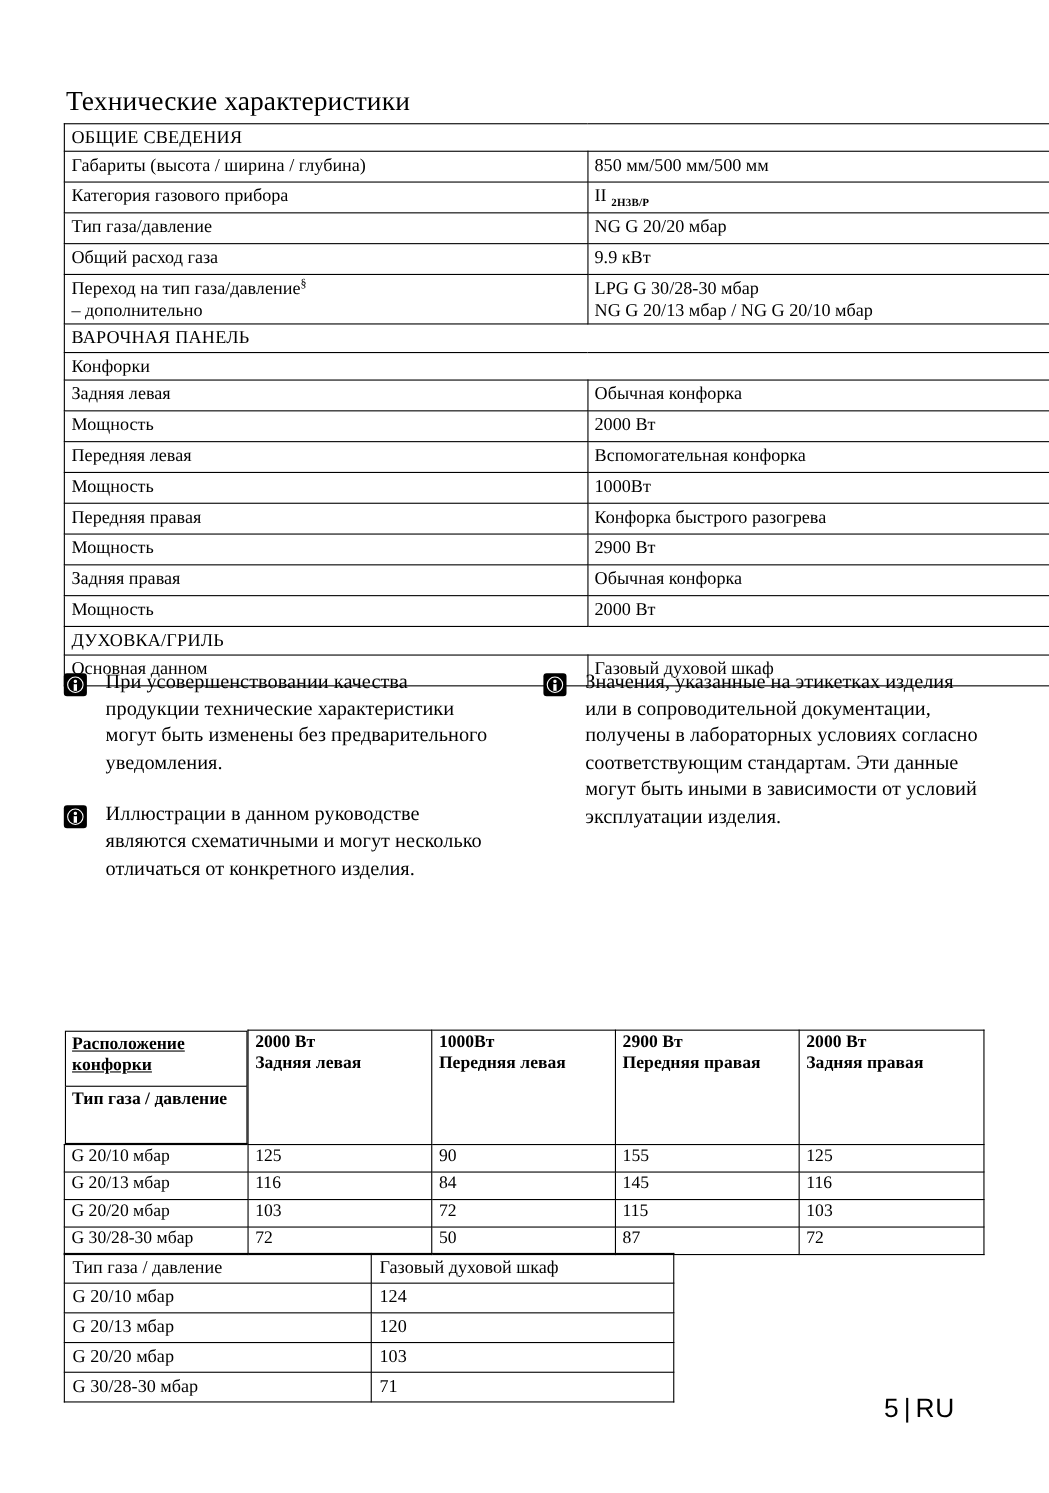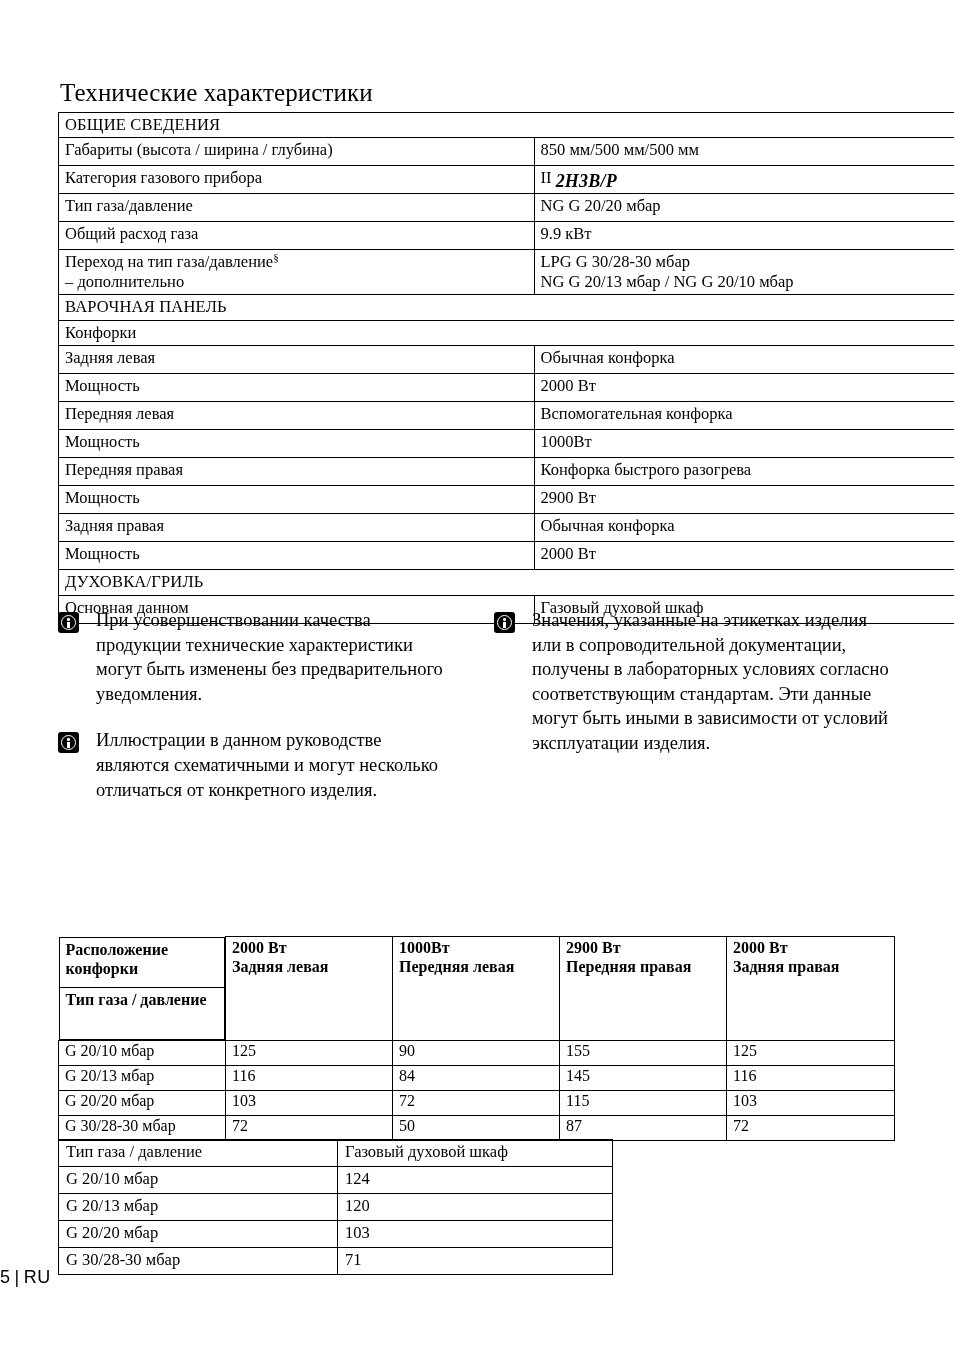--- a/index.html
+++ b/index.html
@@ -59,21 +59,21 @@
     font-weight: bold;
     border-bottom-width: 2px;
   }
 
   
   #tbl-specs { left: 58px; top: 112px; width: 952px; }
   #tbl-specs td.c1 { width: 443px; }
   #tbl-specs td.c2 { width: 379px; }
   #tbl-specs tr.r td { height: 22px; }
   sup.mark { font-size: 11px; vertical-align: super; line-height: 0; }
-  .sub-cat { font-size: 18px; font-weight: bold; vertical-align: sub; line-height: 0; letter-spacing: 0.2px; font-style: italic; }
+  .sub-cat { font-size: 10px; font-weight: bold; vertical-align: sub; line-height: 0; letter-spacing: 0.2px; }
 
   
   .notes {
     position: absolute;
     left: 58px;
     top: 608px;
     width: 840px;
     display: flex;
     gap: 36px;
   }
@@ -128,41 +128,41 @@
   #tbl-burners col.k3 { width: 167px; }
   #tbl-burners col.k4 { width: 168px; }
   #tbl-burners td.head-split { padding: 0; border: none; }
   .split-top, .split-bot {
     border: 1.3px solid #000;
     padding: 2px 6px 3px 6px;
     font-weight: bold;
     line-height: 1.2;
     box-sizing: border-box;
   }
-  .split-top { height: 51px; border-bottom-width: 1.3px; }
+  .split-top { height: 51px; border-bottom-width: 1.3px; text-decoration: underline; }
   .split-bot { height: 52px; border-top: none; }
   #tbl-burners td.hcell { font-weight: bold; line-height: 1.2; vertical-align: top; }
   #tbl-burners tr.data td { height: 21px; }
 
   
   #tbl-oven { left: 58px; top: 1139px; width: 554px; font-size: 16.5px; }
   #tbl-oven col.o1 { width: 279px; }
   #tbl-oven col.o2 { width: 275px; }
   #tbl-oven td { padding: 2px 6px 3px 7px; }
   #tbl-oven tr td { height: 21px; }
 
   
   .footer {
     position: absolute;
     left: 0;
     top: 1267px;
     width: 868px;
-    text-align: left;
+    text-align: right;
     font-family: "Liberation Sans", "DejaVu Sans", sans-serif;
-    font-size: 18px;
+    font-size: 24px;
     letter-spacing: 0.5px;
   }
   .footer .bar { padding: 0 4px; font-weight: 300; }
 </style>
 </head>
 <body>
 
 <div class="page">
 
   <h1 class="sec-title" id="title-tech">Технические характеристики</h1>

